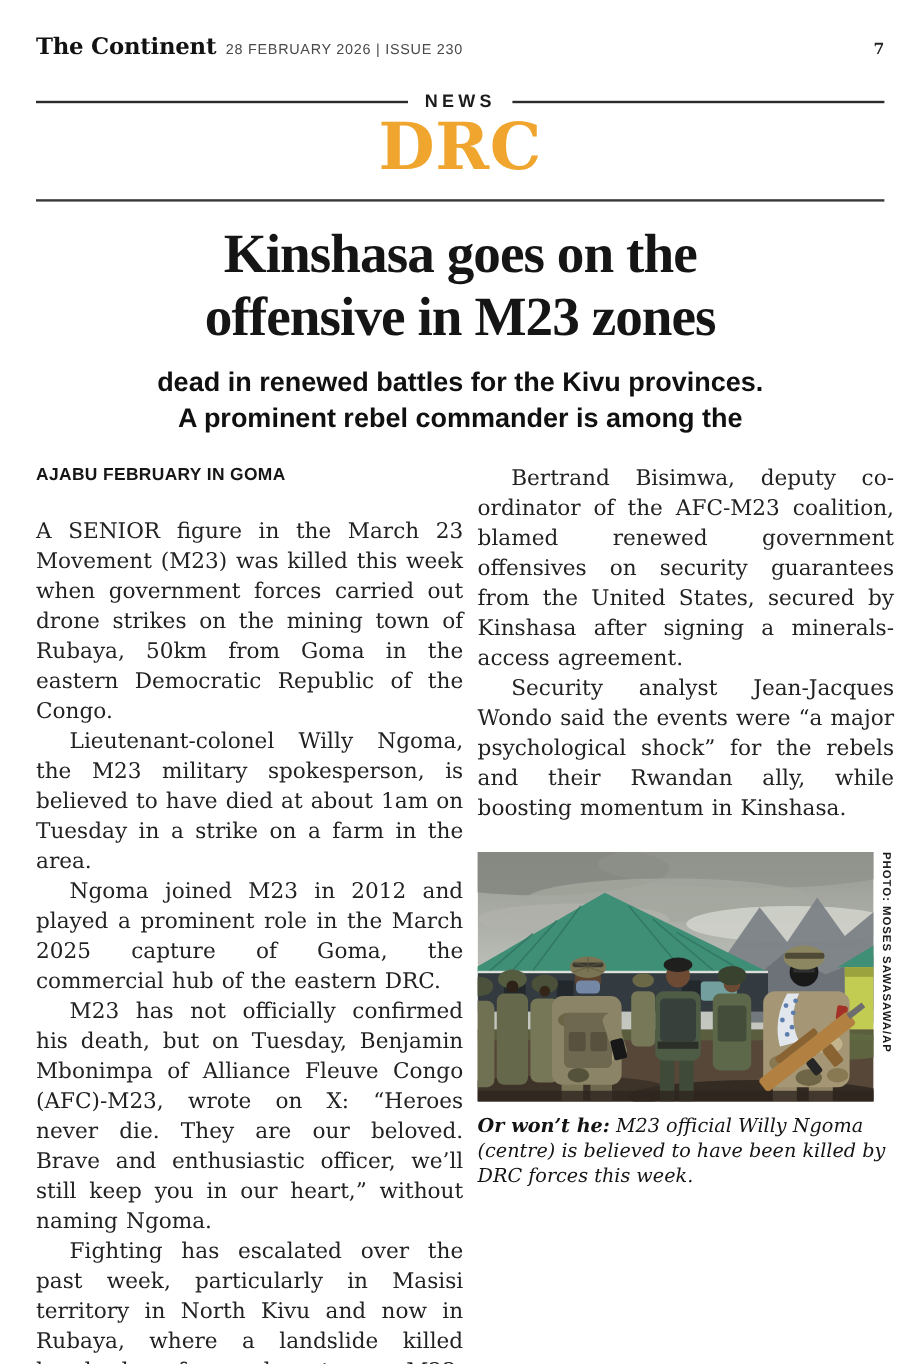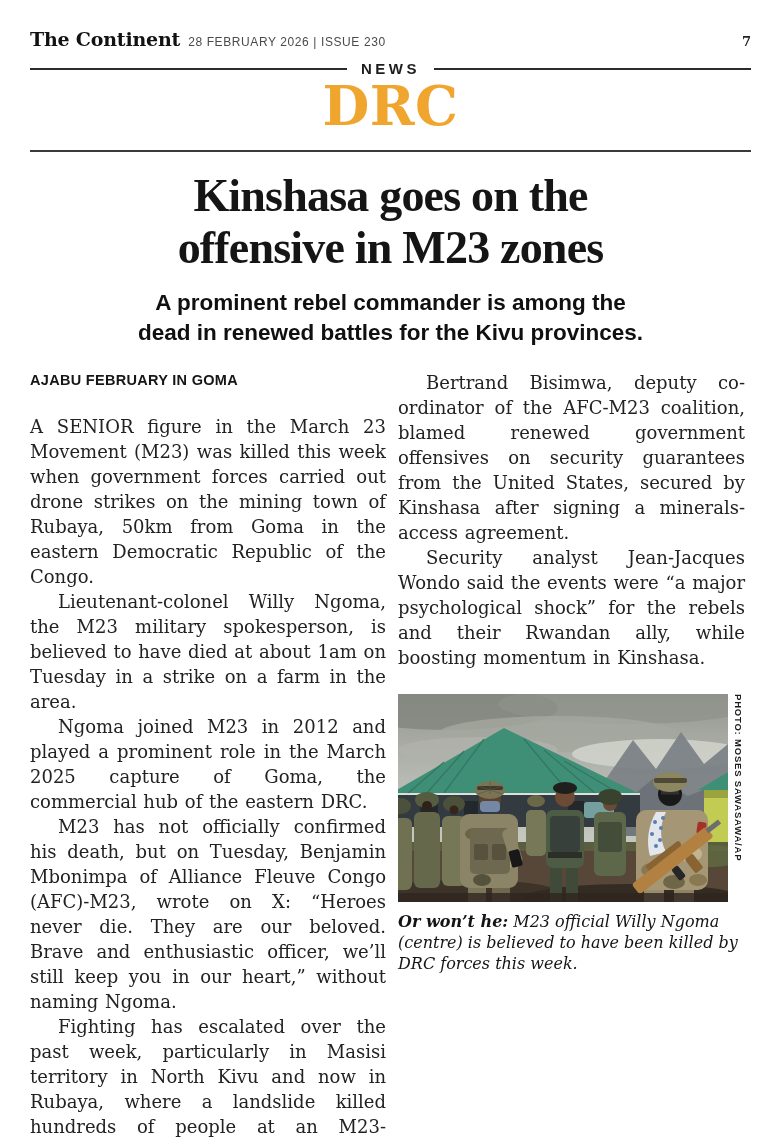--- a/index.html
+++ b/index.html
@@ -7,30 +7,30 @@
     --ink:#1b1b1b;
     --muted:#4a4a4a;
     --rule:#3a3a3a;
   }
   *{box-sizing:border-box;}
   html,body{margin:0;padding:0;}
   body{
     width:768px;height:1137px;background:#ffffff;color:var(--ink);
     font-family:"DejaVu Serif",serif;overflow:hidden;
   }
-  .page{width:768px;height:1137px;padding:28px 17px 0 30px;position:relative;}
+  .page{width:768px;height:1137px;padding:28px 31px 0 30px;position:relative;}
 
   
   .masthead{display:flex;align-items:baseline;height:24px;}
   .brand{font-family:"DejaVu Serif",serif;font-weight:bold;font-size:19px;letter-spacing:-0.2px;color:#121212;}
   .issue{font-family:"Liberation Sans",sans-serif;font-size:12px;color:var(--muted);letter-spacing:0.6px;margin-left:8px;}
   .pageno{margin-left:auto;font-family:"DejaVu Serif",serif;font-weight:bold;font-size:13px;color:#222;}
 
   
-  .kicker-row{display:flex;align-items:center;gap:14px;margin-top:8px;}
+  .kicker-row{display:flex;align-items:center;gap:14px;margin-top:24px;}
   .kicker-row .kline{flex:1;border-top:2px solid #2b2b2b;height:0;}
   .kicker{font-family:"Liberation Sans",sans-serif;font-weight:bold;font-size:15px;letter-spacing:3.5px;color:#1d1d1d;}
 
   
   .country{
     text-align:center;font-family:"DejaVu Serif",serif;font-weight:bold;
     font-size:54px;line-height:1.1;color:var(--accent);margin-top:0;letter-spacing:0.5px;
   }
   .rule{border:none;border-top:2.5px solid var(--rule);margin:14px 0 0 0;}
 
@@ -96,22 +96,22 @@
   <div class="country">DRC</div>
 
   <hr class="rule">
 
   <h1 class="headline" style="margin-bottom:0;">
     <span>Kinshasa goes on the</span>
     <span>offensive in M23 zones</span>
   </h1>
 
   <div class="standfirst">
+    <span>dead in renewed battles for the Kivu provinces.</span>
     <span>A prominent rebel commander is among the</span>
-    <span>dead in renewed battles for the Kivu provinces.</span>
   </div>
 
   <div class="columns">
 
     <div class="bodycol">
       <div class="byline">AJABU FEBRUARY IN GOMA</div>
       <p class="noindent">A SENIOR figure in the March 23 Movement (M23) was killed this week when government forces carried out drone strikes on the mining town of Rubaya, 50km from Goma in the eastern Democratic Republic of the Congo.</p>
       <p>Lieutenant-colonel Willy Ngoma, the M23 military spokesperson, is believed to have died at about 1am on Tuesday in a strike on a farm in the area.</p>
       <p>Ngoma joined M23 in 2012 and played a prominent role in the March 2025 capture of Goma, the commercial hub of the eastern DRC.</p>
       <p>M23 has not officially confirmed his death, but on Tuesday, Benjamin Mbonimpa of Alliance Fleuve Congo (AFC)-M23, wrote on X: “Heroes never die. They are our beloved. Brave and enthusiastic officer, we’ll still keep you in our heart,” without naming Ngoma.</p>

